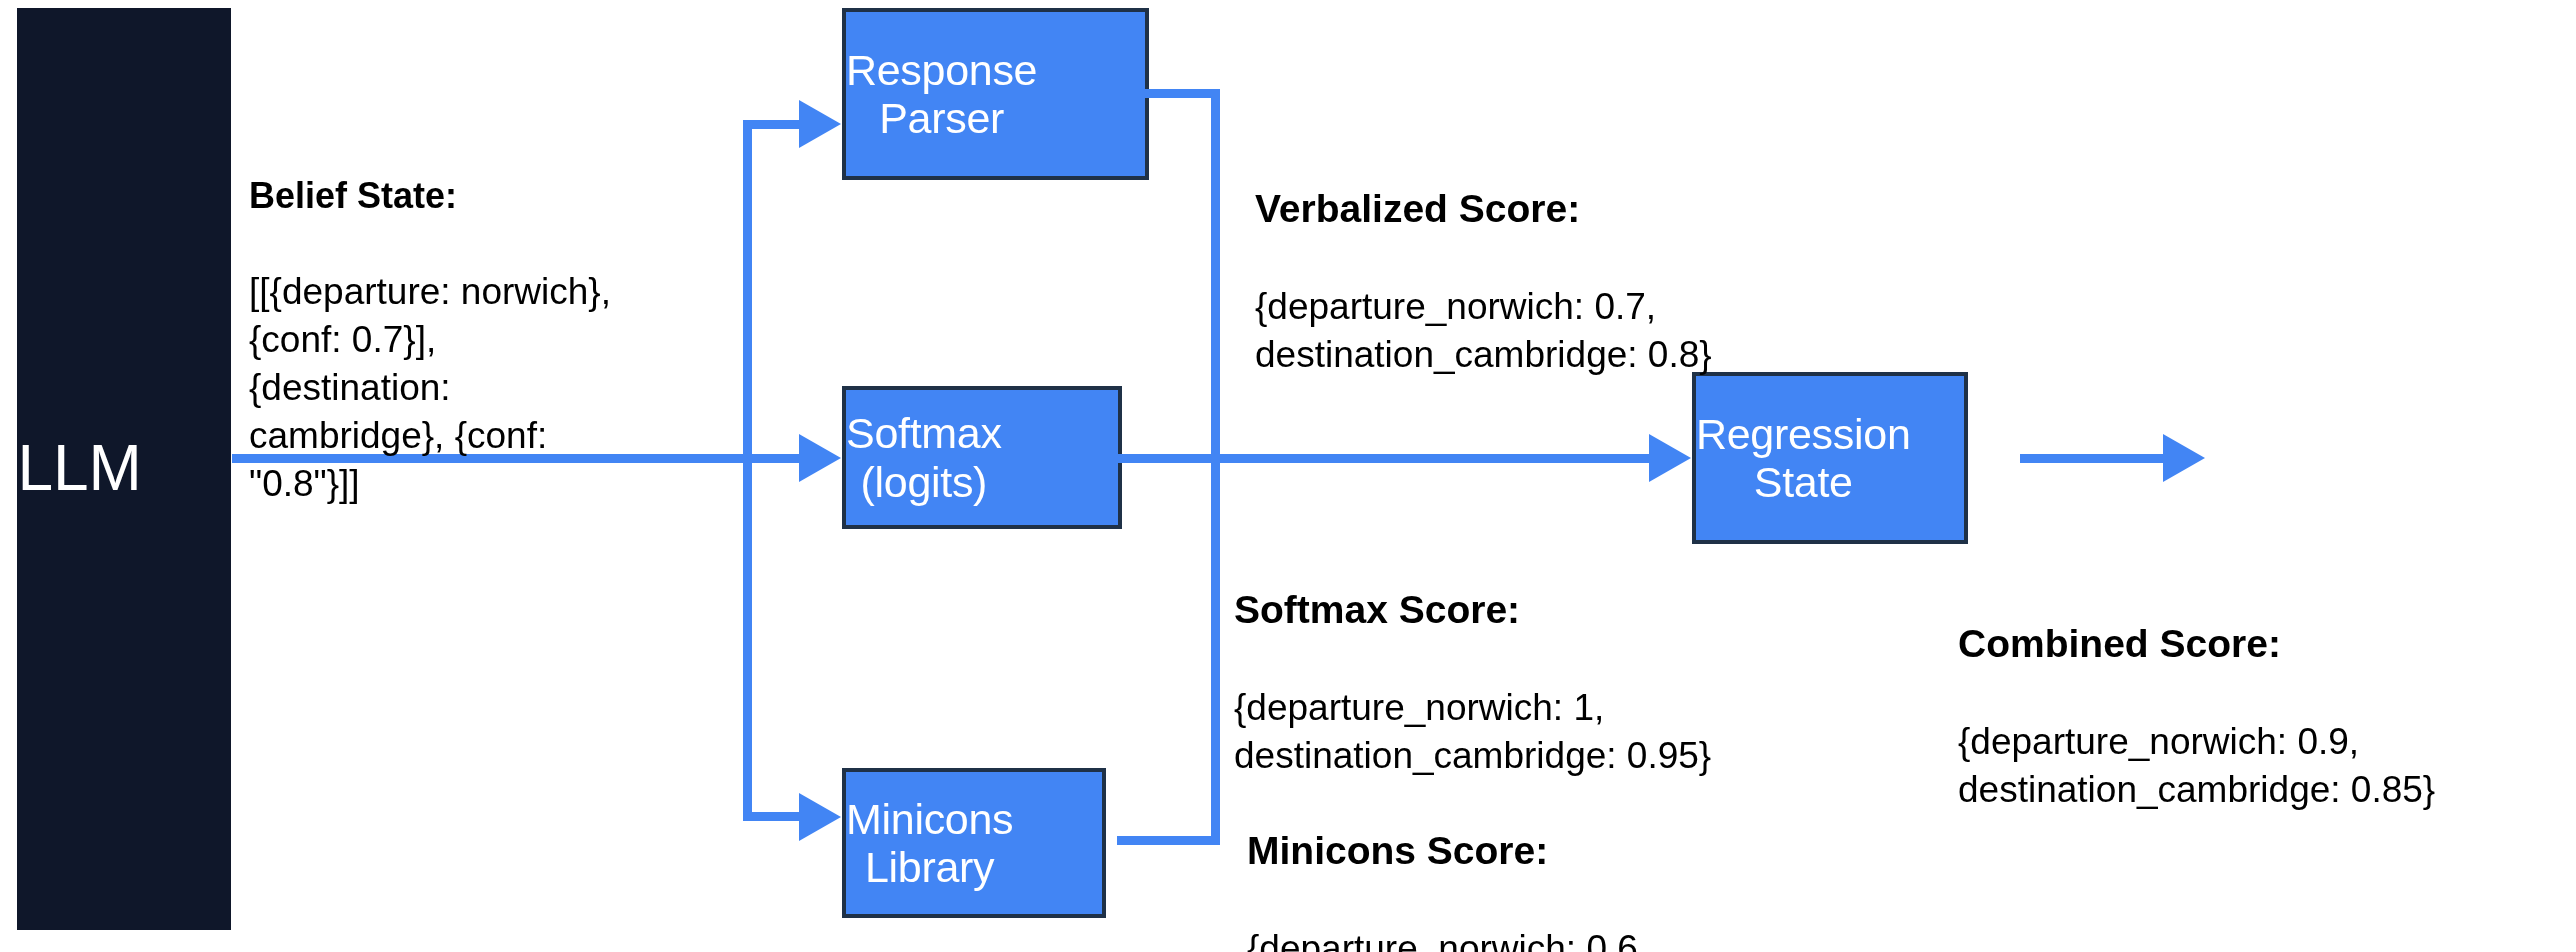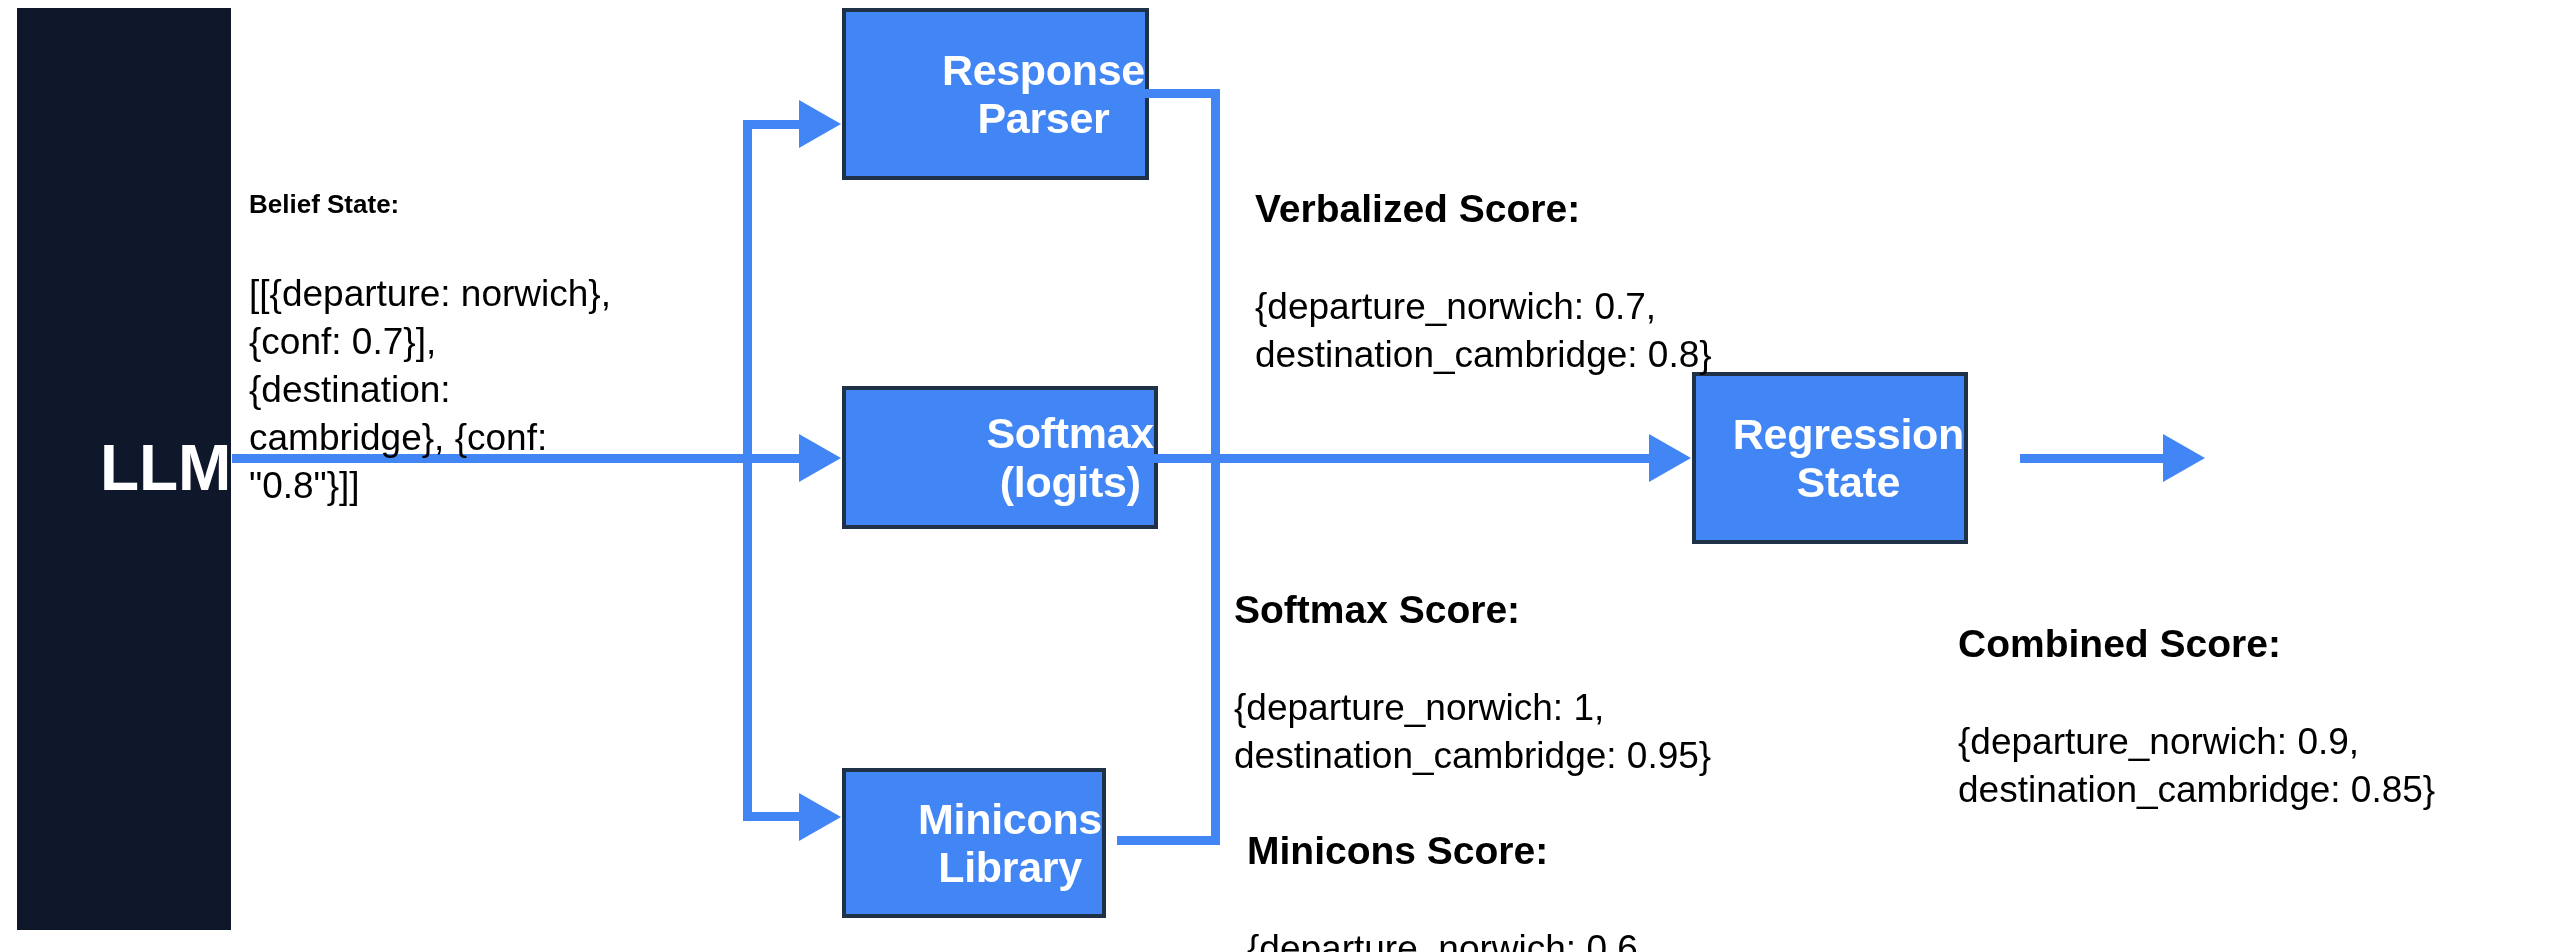--- a/index.html
+++ b/index.html
@@ -20,27 +20,26 @@
     background: #ffffff;
     overflow: hidden;
   }
 
   
   .node {
     position: absolute;
     box-sizing: border-box;
     display: flex;
     align-items: center;
-    justify-content: flex-end;
+    justify-content: flex-start;
     text-align: center;
     color: #ffffff;
-    font-weight: bold;
+    font-weight: normal;
     line-height: 1.12;
     letter-spacing: -0.3px;
-    padding-left: 34px;
   }
 
   .node-llm {
     left: 17.4px;
     top: 7.7px;
     width: 214px;
     height: 922px;
     background: #0f172a;
     font-size: 64px;
     letter-spacing: 0px;
@@ -55,21 +54,21 @@
   .node-response-parser {
     left: 842px;
     top: 7.7px;
     width: 307px;
     height: 172px;
   }
 
   .node-softmax {
     left: 842px;
     top: 386px;
-    width: 316px;
+    width: 280px;
     height: 143px;
   }
 
   .node-minicons {
     left: 842px;
     top: 768px;
     width: 264px;
     height: 150px;
   }
 
@@ -113,21 +112,21 @@
     display: block;
     font-size: 39px;
     line-height: 1.32;
   }
   .textblock .body {
     display: block;
     font-weight: normal;
   }
 
   .tb-belief      { left: 249px;  top: 124px; width: 454px; }
-  .tb-belief .heading { font-size: 26px; margin-top: 15px; }
+  .tb-belief .heading { font-size: 36px; }
   .tb-belief .body    { font-size: 37px; }
 
   .tb-verbalized  { left: 1247px; top: 135px; width: 695px; margin-left: 8px; }
   .tb-softmax     { left: 1234px; top: 536px; width: 695px; }
   .tb-minicons    { left: 1247px; top: 777px; width: 695px; }
   .tb-combined    { left: 1958px; top: 570px; width: 637px; }
 </style>
 </head>
 <body>
 

